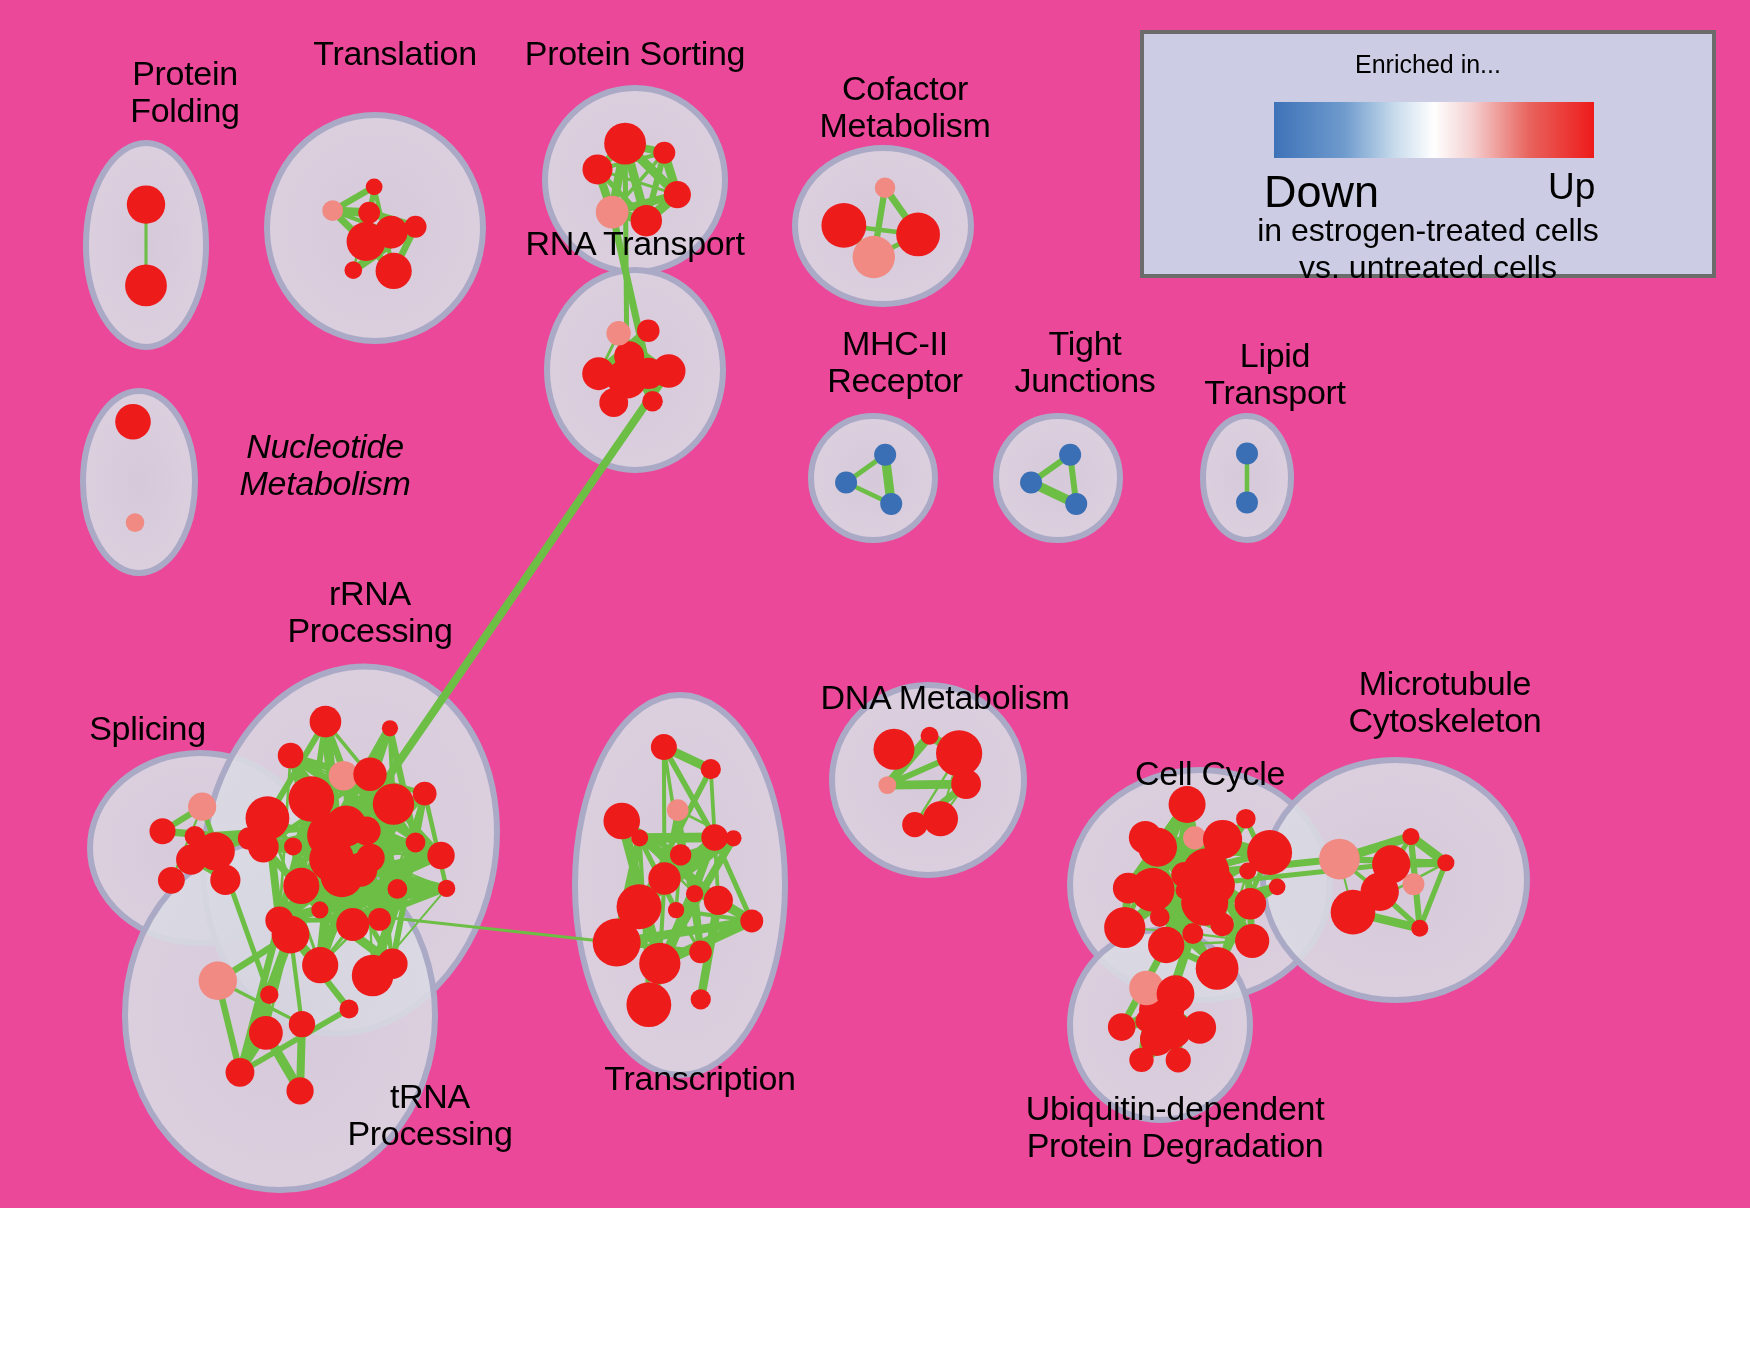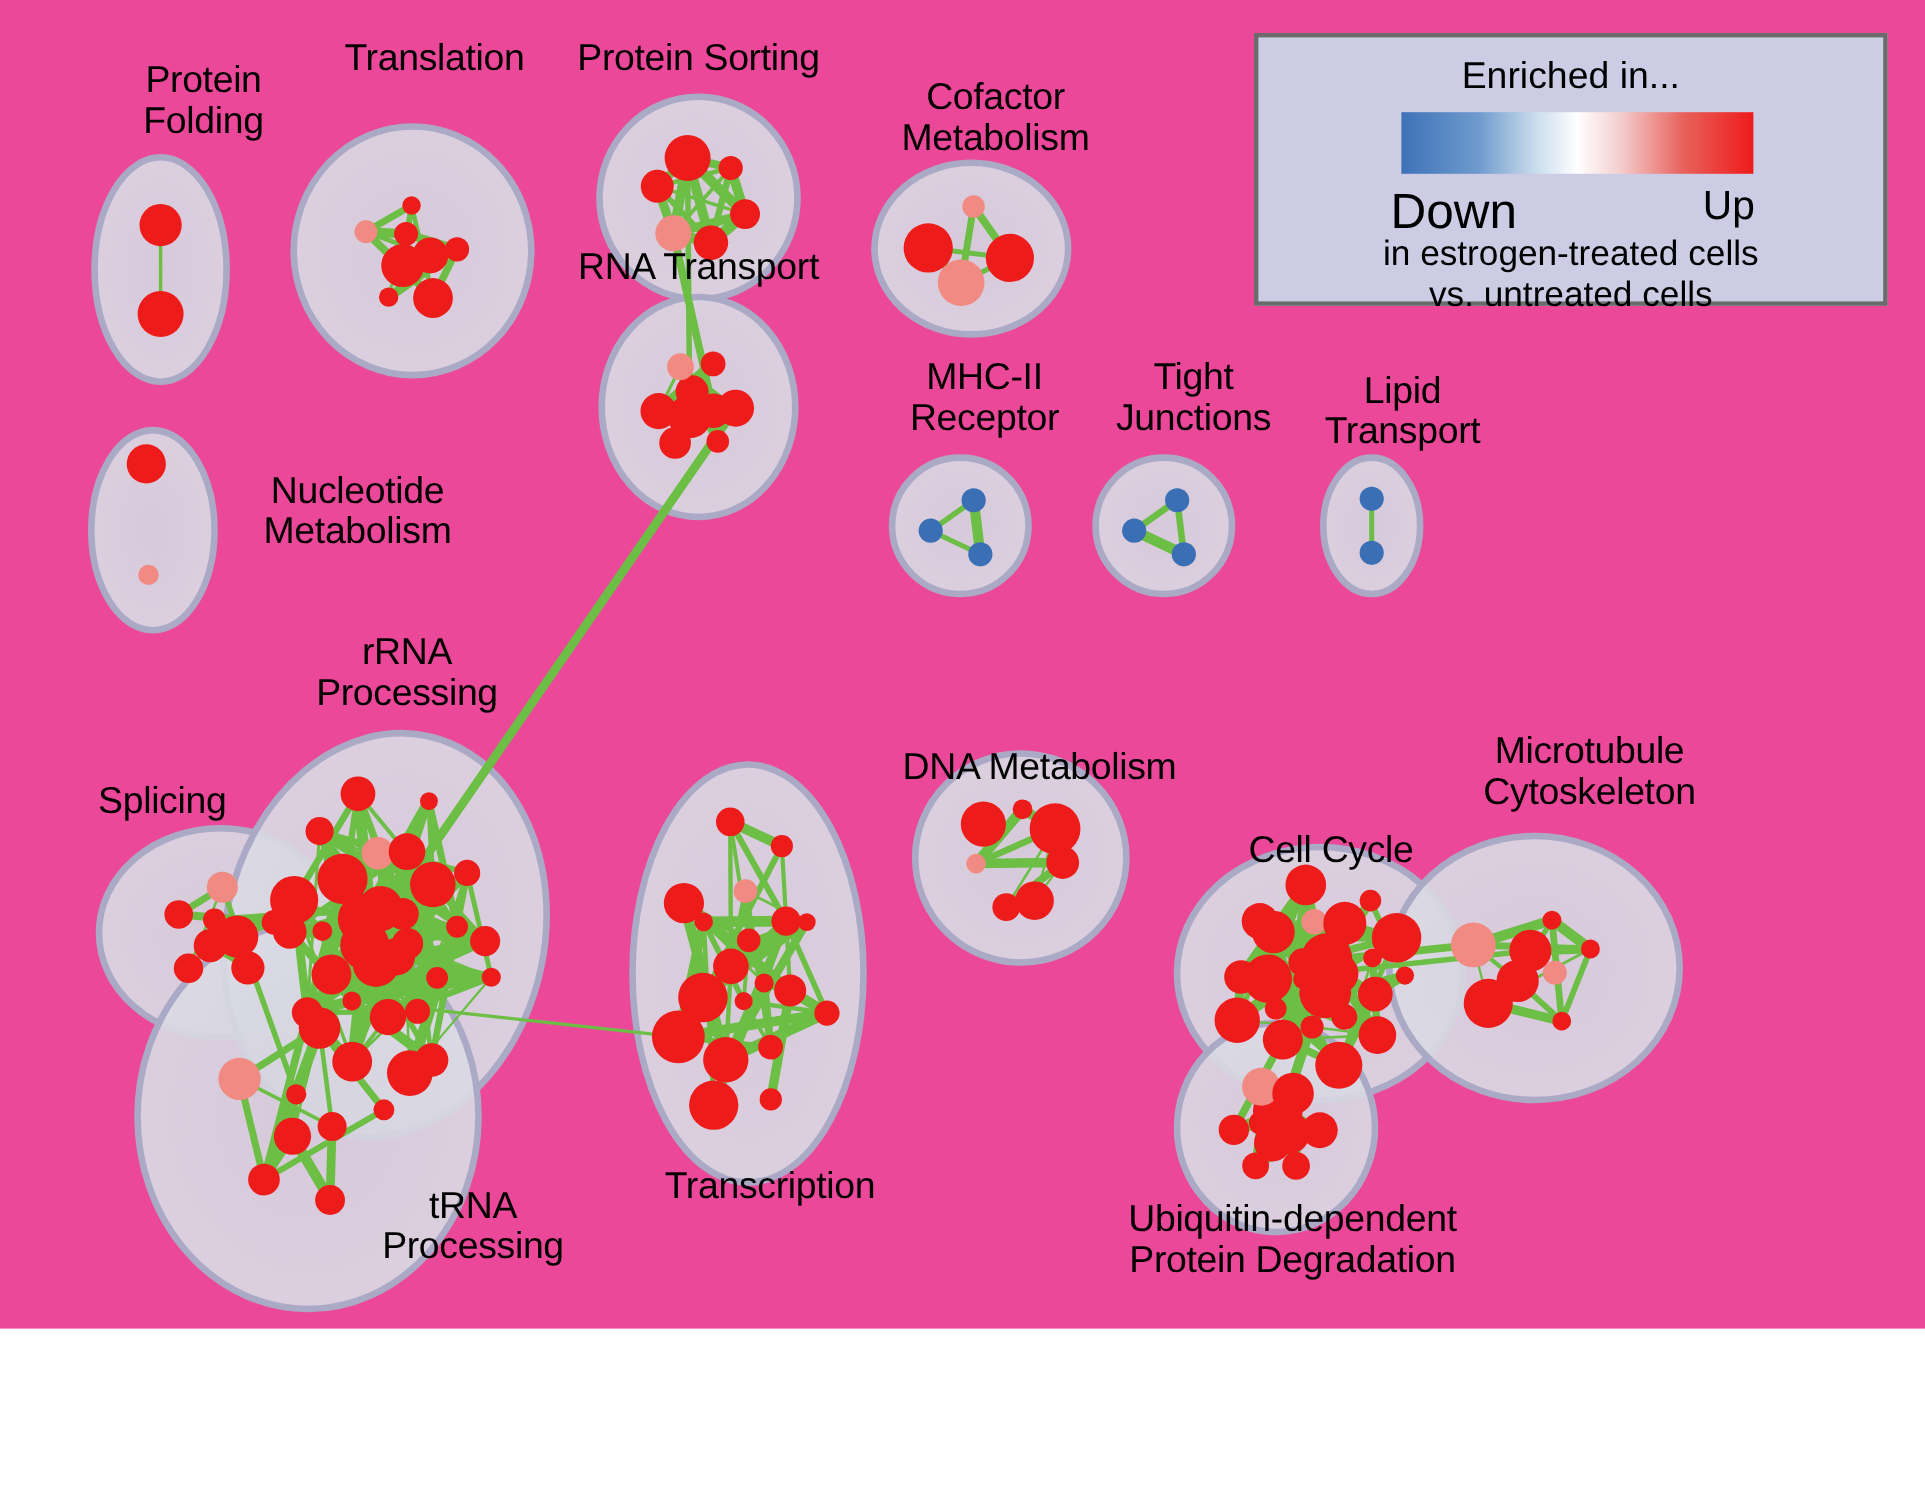--- a/index.html
+++ b/index.html
@@ -4,21 +4,21 @@
 <style>
   html,body{margin:0;padding:0;background:#fff;}
   body{font-family:"Liberation Sans",sans-serif;}
   #canvas{position:relative;width:1750px;height:1208px;overflow:hidden;background:#ec4899;}
   svg#net{position:absolute;left:0;top:0;width:1750px;height:1360px;}
   .clabel{position:absolute;color:#000;font-family:"Liberation Sans",sans-serif;
           font-size:34px;line-height:1.08;text-align:center;white-space:pre;
           letter-spacing:-0.3px;font-weight:400;}
   #legend{position:absolute;left:1140px;top:30px;width:576px;height:248px;
           border:4px solid #6b6b6b;background:#cccce4;box-sizing:border-box;}
-  #legend .lt{position:absolute;left:0;right:0;top:16px;text-align:center;font-size:34px;}
+  #legend .lt{position:absolute;left:0;right:0;top:16px;text-align:center;font-size:25px;}
   #grad{position:absolute;left:130px;top:68px;width:320px;height:56px;
         background:linear-gradient(to right,#3e72b8 0%,#6f9bcd 22%,#c9dcec 38%,#ffffff 50%,
         #f4cfcf 62%,#e8625c 80%,#ee1b1b 100%);}
   #legend .ld{position:absolute;left:120px;top:132px;font-size:45px;}
   #legend .lu{position:absolute;left:404px;top:132px;font-size:37px;}
   #legend .l2{position:absolute;left:0;right:0;top:178px;text-align:center;font-size:32px;line-height:1.15;}
 </style>
 </head>
 <body>
 
@@ -574,21 +574,21 @@
   </svg>
 
   <div id="labels">
       <div class="clabel" style="left: 80px; top: 55px; width: 210px;">Protein
 Folding</div>
       <div class="clabel" style="left: 270px; top: 35px; width: 250px;">Translation</div>
       <div class="clabel" style="left: 495px; top: 35px; width: 280px;">Protein Sorting</div>
       <div class="clabel" style="left: 495px; top: 225px; width: 280px;">RNA Transport</div>
       <div class="clabel" style="left: 780px; top: 70px; width: 250px;">Cofactor
 Metabolism</div>
-      <div class="clabel" style="left: 195px; top: 428px; width: 260px;">Nucleotide
+      <div class="clabel" style="left: 195px; top: 428px; width: 260px; font-style: italic;">Nucleotide
 Metabolism</div>
       <div class="clabel" style="left: 790px; top: 325px; width: 210px;">MHC-II
 Receptor</div>
       <div class="clabel" style="left: 985px; top: 325px; width: 200px;">Tight
 Junctions</div>
       <div class="clabel" style="left: 1175px; top: 325px; width: 200px; margin-top: 12px;">Lipid
 Transport</div>
       <div class="clabel" style="left: 55px; top: 710px; width: 185px;">Splicing</div>
       <div class="clabel" style="left: 250px; top: 575px; width: 240px;">rRNA
 Processing</div>

